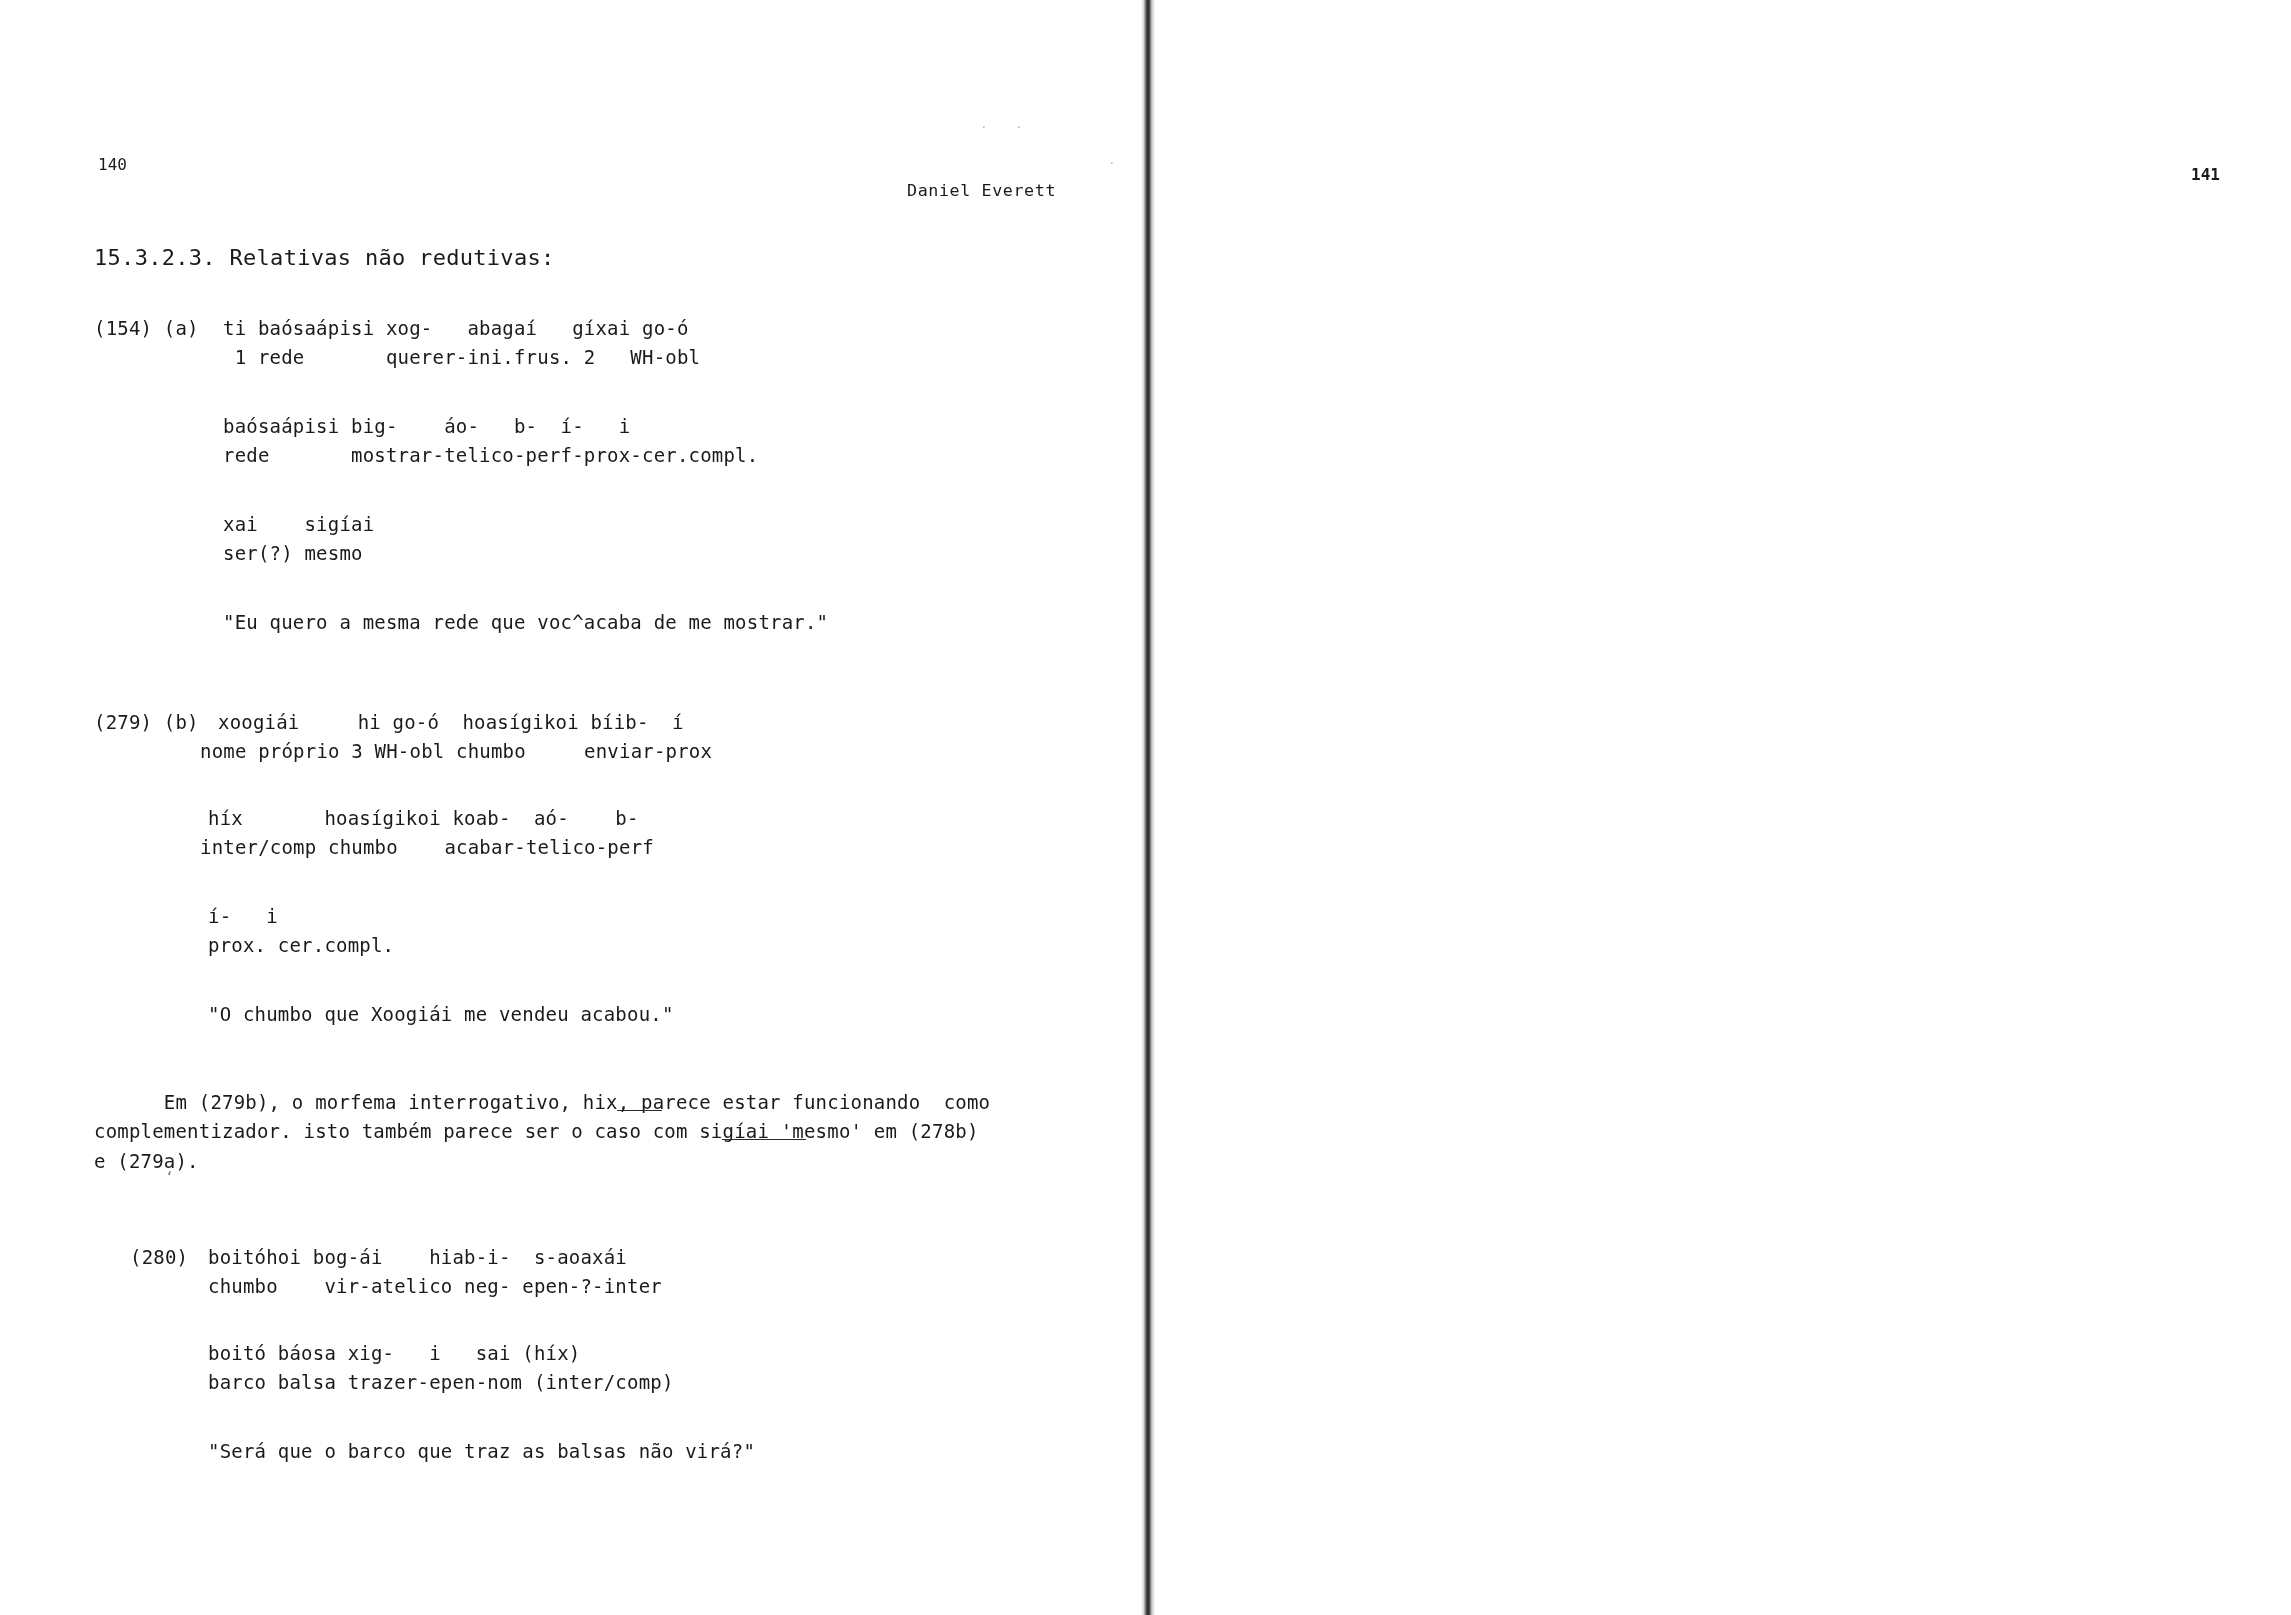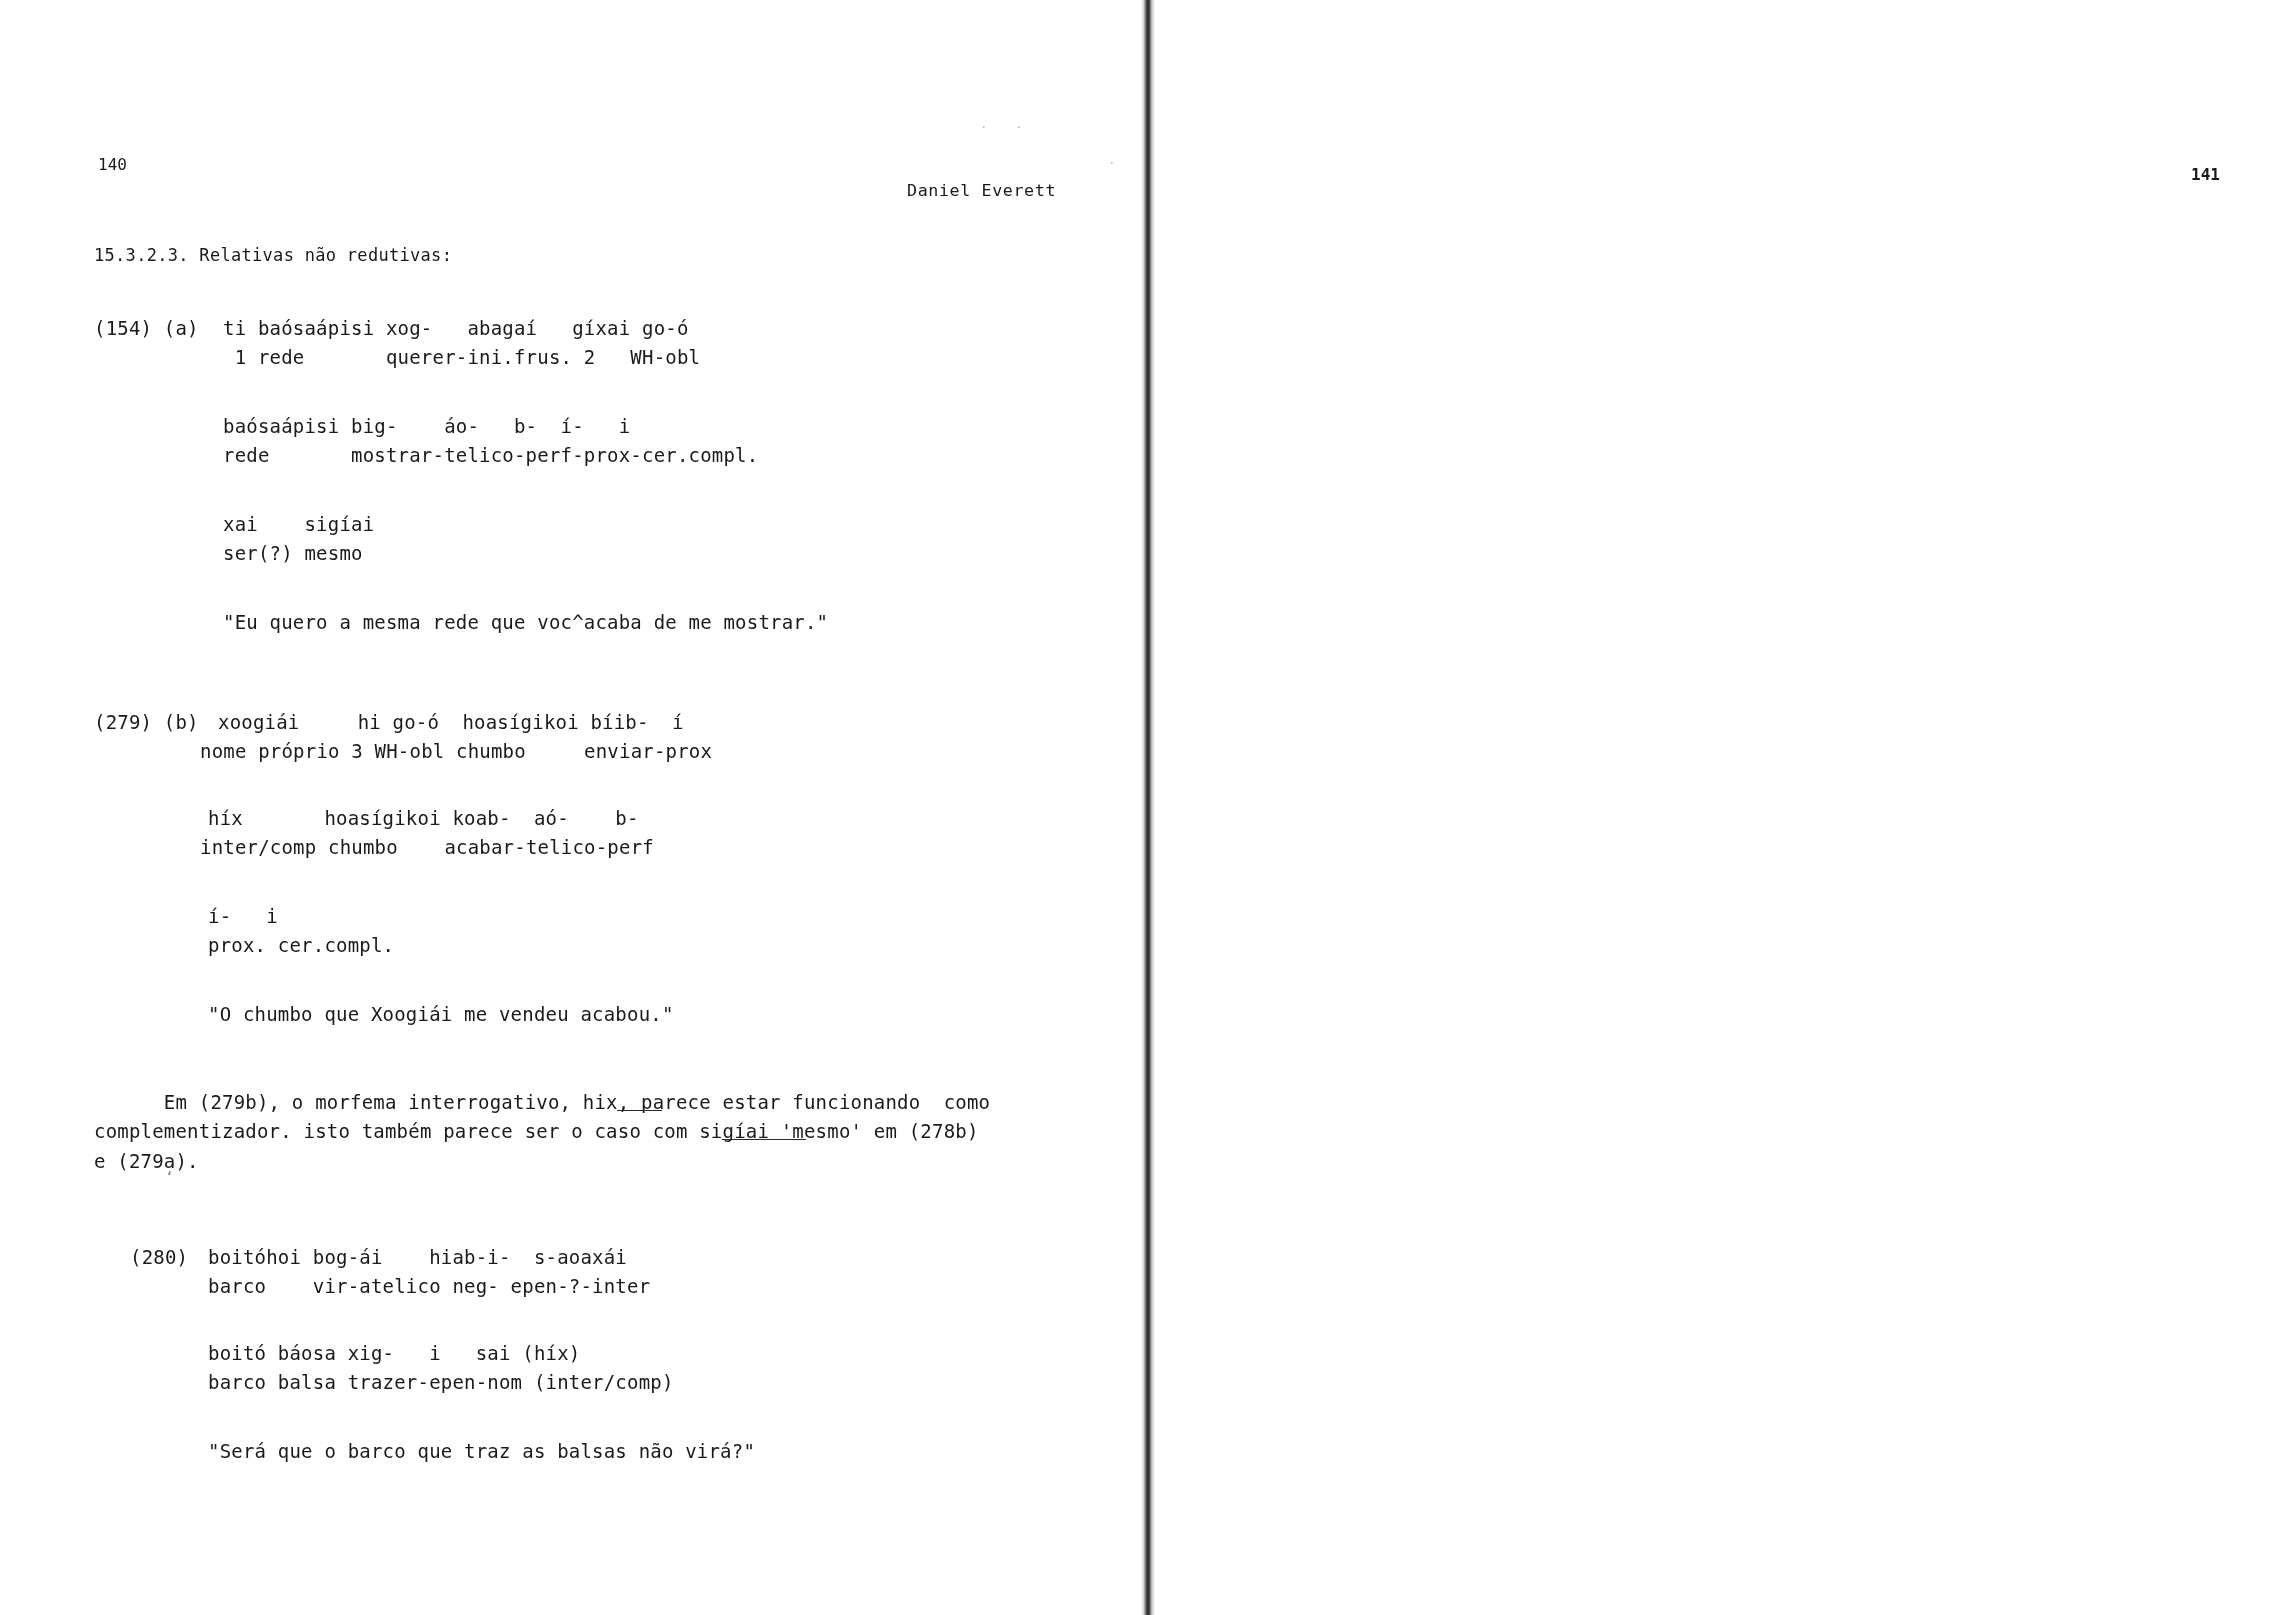--- a/index.html
+++ b/index.html
@@ -76,21 +76,21 @@
   .blk {
     position: absolute;
     font-size: 19px;
     line-height: 29px;
     letter-spacing: 0.2px;
     white-space: pre;
   }
 
   .head {
     position: absolute;
-    font-size: 17px;
+    font-size: 22px;
     letter-spacing: 0.3px;
     white-space: pre;
   }
 
   .tiny-marks {
     position: absolute;
     color: #b9b9b9;
     font-size: 12.7px;
     letter-spacing: 9.8px;
   }
@@ -138,21 +138,21 @@
     <div class="blk" style="left:94px; top:1088px;"><span>      Em (279b), o morfema interrogativo, hix, parece estar funcionando  como</span></div>
     <div class="blk" style="left:94px; top:1117px;"><span>complementizador. isto também parece ser o caso com sigíai 'mesmo' em (278b)</span></div>
     <div class="blk" style="left:94px; top:1147px;"><span>e (279a).</span></div>
     <div class="stray" style="left:165px; top:1168px;">ʻ</div>
 
     <div style="position:absolute; left:617px; top:1110px; width:45px; height:1px; background:#2a2a2a;"></div>
     <div style="position:absolute; left:722px; top:1139px; width:84px; height:1px; background:#2a2a2a;"></div>
 
     <div class="blk" style="left:94px; top:1243px;margin-left:36px;">(280)</div>
     <div class="blk" style="left:208px; top:1243px;"><span>boitóhoi bog-ái    hiab-i-  s-aoaxái</span></div>
-    <div class="blk" style="left:208px; top:1272px;"><span>barco    vir-atelico neg- epen-?-inter</span></div>
+    <div class="blk" style="left:208px; top:1272px;"><span>chumbo    vir-atelico neg- epen-?-inter</span></div>
     <div class="blk" style="left:208px; top:1339px;"><span>boitó báosa xig-   i   sai (híx)</span></div>
     <div class="blk" style="left:208px; top:1368px;"><span>barco balsa trazer-epen-nom (inter/comp)</span></div>
     <div class="blk" style="left:208px; top:1437px;"><span>"Será que o barco que traz as balsas não virá?"</span></div>
   </div>
 
   <div class="gutter"></div>
 
   <div class="page page-right">
 
     <div class="folio right-folio">141</div>

